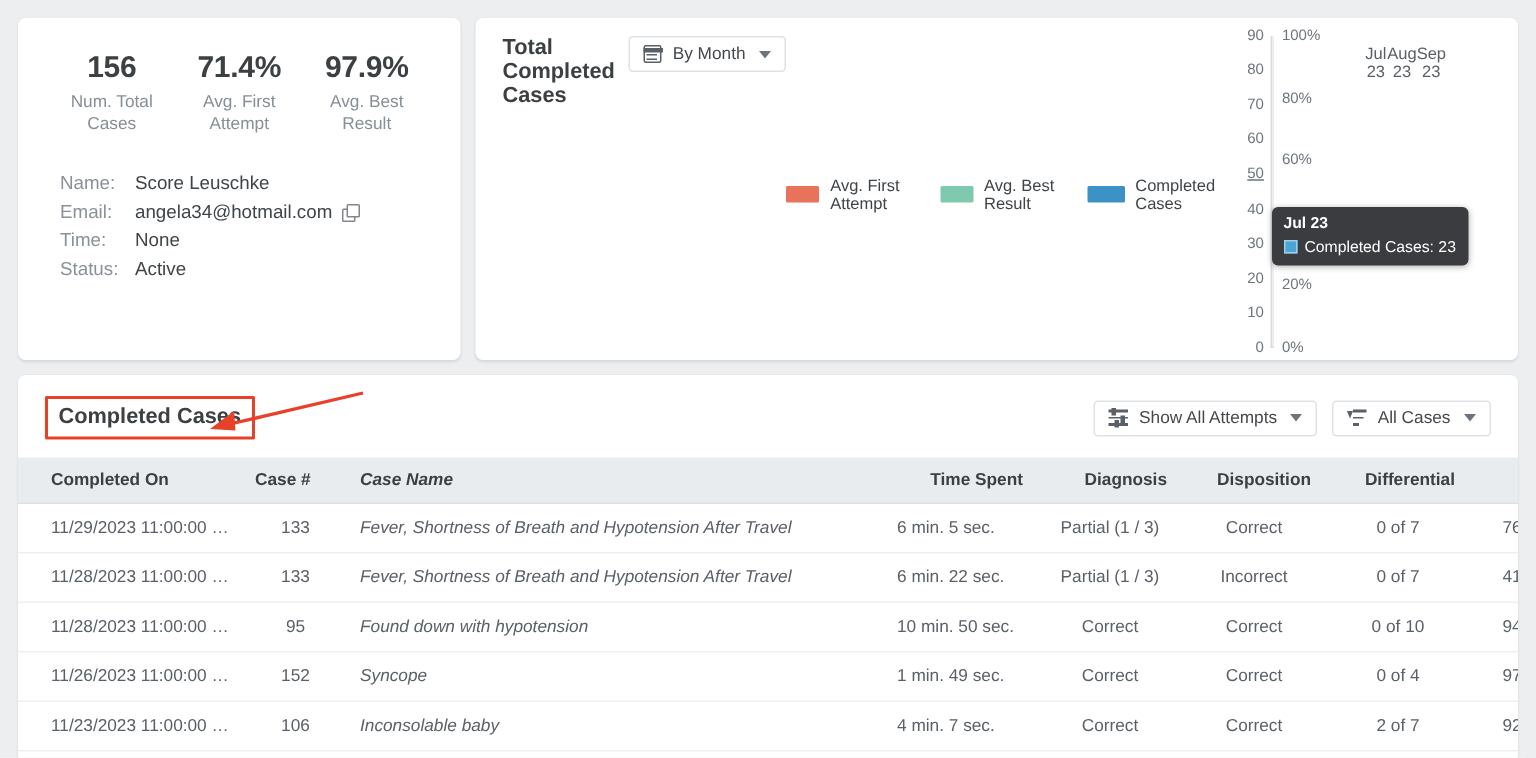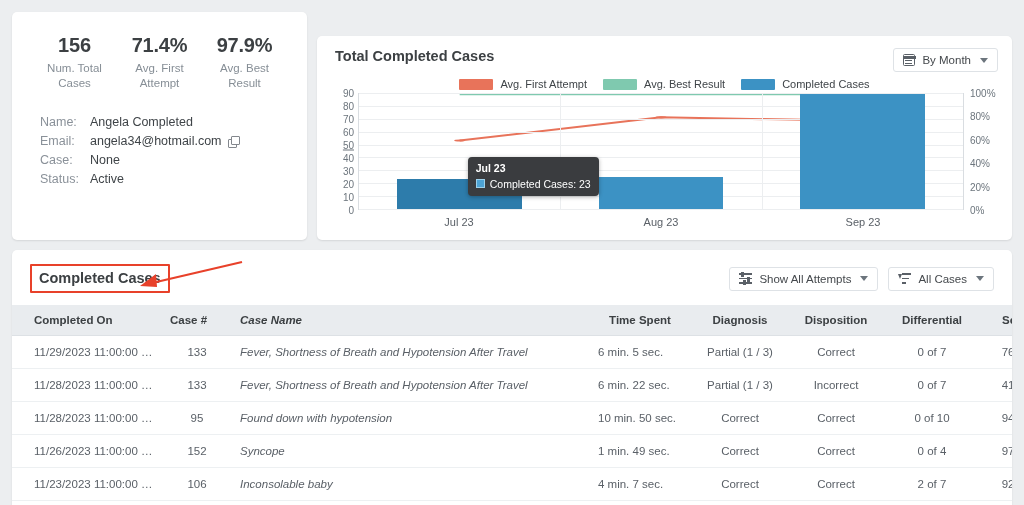--- a/index.html
+++ b/index.html
@@ -39,21 +39,21 @@
   .copy-ico::after  { width: 7px; height: 7px; left: 3px; top: 0; background: #fff; }
 
   .btn-row { display: flex; justify-content: center; gap: 9px; margin-top: 18px; }
   .btn {
     background: #fff; border: 1px solid #ced4da; border-radius: 3px;
     font-size: 11.5px; color: #44484c; padding: 5px 11px; cursor: pointer;
     font-family: "Liberation Sans", sans-serif;
   }
 
   
-  .chart-card { flex: 1; padding: 12px 14px 8px 14px; display: flex; flex-direction: column; margin-top: 24px; }
+  .chart-card { flex: 1; padding: 12px 14px 8px 14px; display: flex; flex-direction: row; }
   .chart-head { display: flex; justify-content: space-between; align-items: flex-start; }
   .chart-title { font-size: 14.5px; font-weight: bold; color: #3c4043; padding-left: 4px; }
   .dd-btn {
     display: inline-flex; align-items: center; gap: 7px;
     background: #fff; border: 1px solid #dee2e6; border-radius: 3px;
     font-size: 11.5px; color: #44484c; padding: 5px 9px; cursor: pointer;
     white-space: nowrap;
   }
   .caret { width: 0; height: 0; border-left: 4px solid transparent; border-right: 4px solid transparent;
            border-top: 5px solid #6c757d; margin-left: 2px; }
@@ -143,21 +143,21 @@
   th.c-date, td.c-date { width: 152px; padding-left: 22px; }
   th.c-num,  td.c-num  { width: 66px; }
   th.c-name, td.c-name { width: 358px; font-style: italic; }
   th.c-time, td.c-time { width: 104px; }
   th.c-diag, td.c-diag { width: 96px; text-align: center; }
   th.c-disp, td.c-disp { width: 96px; text-align: center; }
   th.c-diff, td.c-diff { width: 96px; text-align: center; }
   th.c-score,td.c-score{ width: 76px; text-align: center; }
   td.c-num { text-align: center; }
   th.c-num { text-align: left; padding-left: 6px; }
-  th.c-diag, th.c-disp, th.c-diff, th.c-score, th.c-time { text-align: center; }
+  th.c-diag, th.c-disp, th.c-diff, th.c-score, th.c-time { text-align: right; }
 
   
   .arrow-svg { position: absolute; pointer-events: none; }
 </style>
 </head>
 <body>
 
 <div class="page">
 
   <div class="top-row">
@@ -174,31 +174,31 @@
         </div>
         <div class="stat">
           <div class="stat-value">97.9%</div>
           <div class="stat-label">Avg. Best Result</div>
         </div>
       </div>
 
       <div class="kv-list">
         <div class="kv-row">
           <span class="kv-key">Name:</span>
-          <span class="kv-val">Angela Completed</span>
+          <span class="kv-val">Score Leuschke</span>
         </div>
         <div class="kv-row">
           <span class="kv-key">Email:</span>
           <span class="kv-val">
             <span>angela34@hotmail.com</span>
             <span class="copy-ico"></span>
           </span>
         </div>
         <div class="kv-row">
-          <span class="kv-key">Case:</span>
+          <span class="kv-key">Time:</span>
           <span class="kv-val">None</span>
         </div>
         <div class="kv-row">
           <span class="kv-key">Status:</span>
           <span class="kv-val">Active</span>
         </div>
       </div>
 
     </div>
 

